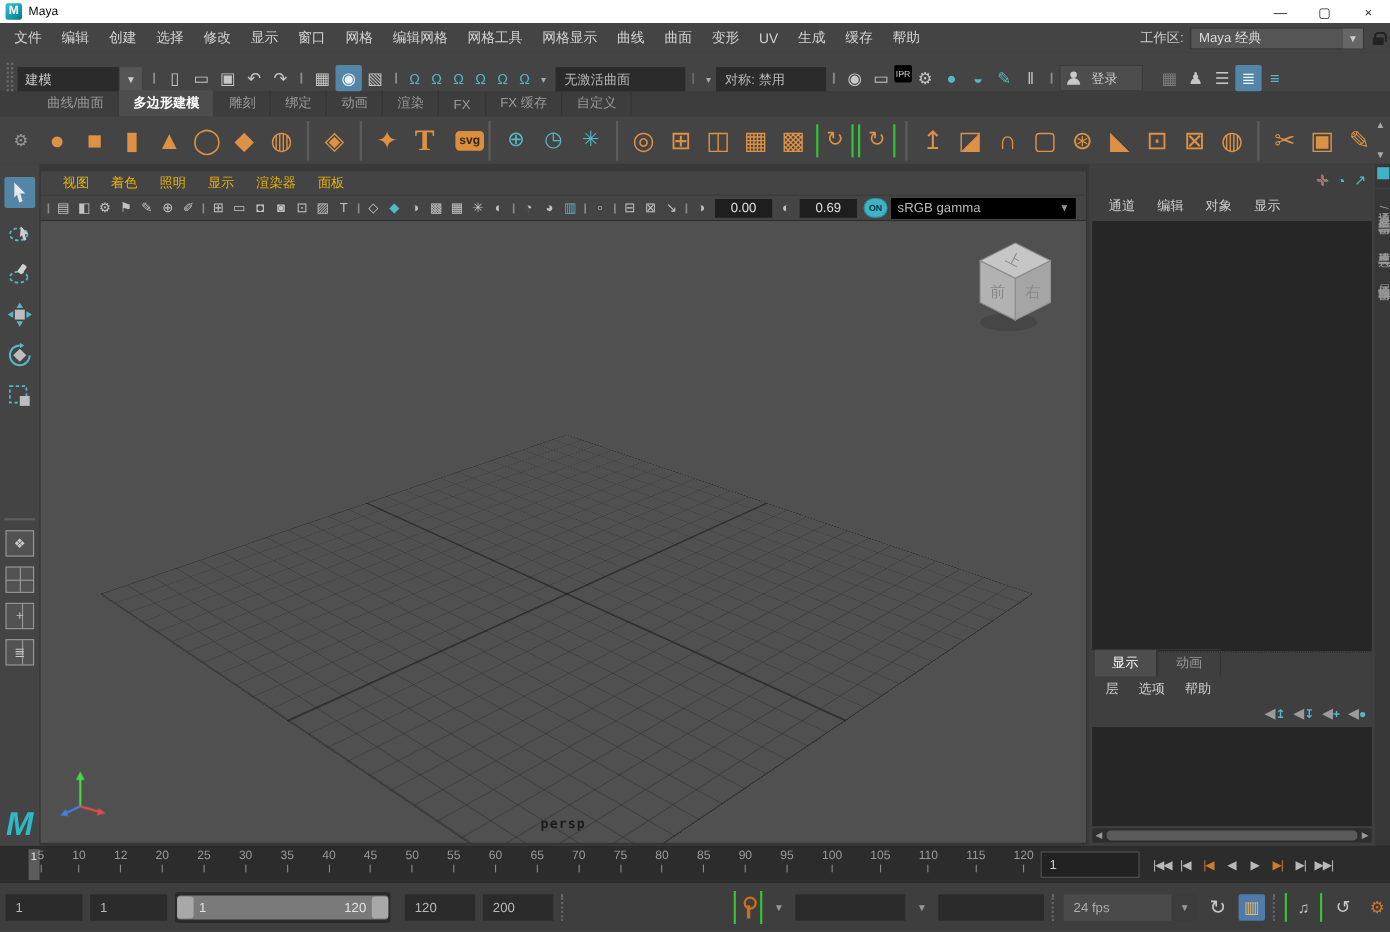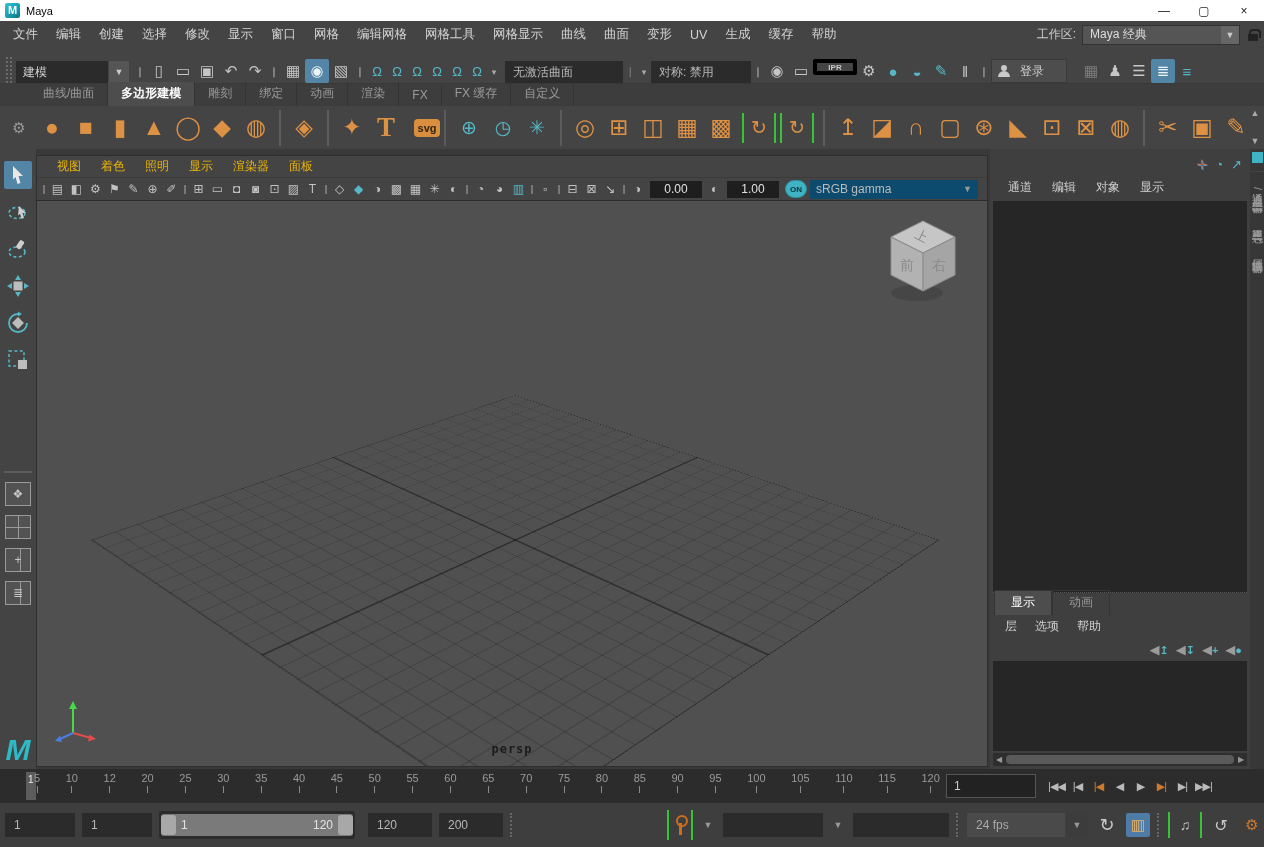--- a/index.html
+++ b/index.html
@@ -47,21 +47,21 @@
   .mode-caret { width:20px; height:22px; background:#555; margin-left:1px; margin-right:4px;
                 display:flex; align-items:center; justify-content:center; font-size:9px; color:#ccc; }
   .sl-sep { width:14px; height:24px; display:flex; align-items:center; justify-content:center;
             color:#8a8a8a; font-size:10px; }
   .icon { width:24px; height:24px; display:flex; align-items:center; justify-content:center;
           font-size:15px; color:#c6c6c6; border-radius:2px; flex:0 0 auto; }
   .icon.small { width:20px; font-size:13px; }
   .icon.teal { color:#55b8c6; }
   .icon.dim  { color:#7d7d7d; }
   .icon.active { background:#5285a6; color:#eef4f8; }
-  .icon.ipr { font-size:8px; font-weight:bold; border:4px solid #000000; width:44px; height:16px; }
+  .icon.ipr { font-size:8px; font-weight:normal; border:7px solid #000000; width:16px; height:16px; }
   .field { background:#2b2b2b; height:22px; display:flex; align-items:center;
            padding:0 8px; color:#b8b8b8; }
   .caret-btn { width:14px; height:22px; display:flex; align-items:center; justify-content:center;
                color:#aaa; font-size:9px; }
   .login-btn { height:24px; background:#4d4d4d; border:1px solid #3a3a3a; display:flex;
                align-items:center; gap:10px; padding:0 22px 0 6px; color:#ccc; }
   .person { width:12px; height:12px; position:relative; }
   .person:before { content:""; position:absolute; left:3px; top:0; width:6px; height:6px;
                    border-radius:50%; background:#c9c9c9; }
   .person:after { content:""; position:absolute; left:0; top:6px; width:12px; height:6px;
@@ -121,21 +121,21 @@
   .vp-icon { width:19px; height:19px; display:flex; align-items:center; justify-content:center;
              font-size:12px; color:#c2c2c2; flex:0 0 auto; }
   .vp-icon.teal { color:#55b8c6; }
   .vp-sep { width:8px; height:18px; display:flex; align-items:center; justify-content:center;
             color:#888; font-size:9px; flex:0 0 auto; }
   .vp-field { width:52px; height:17px; background:#1e1e1e; color:#e0e0e0; display:flex;
               align-items:center; justify-content:center; margin:0 3px; flex:0 0 auto; }
   .on-badge { width:22px; height:18px; background:#3fb3c3; border:1px solid #2b8fa0; border-radius:9px;
               color:#06333a; font-weight:bold; font-size:8px; display:flex; align-items:center;
               justify-content:center; margin:0 3px; flex:0 0 auto; }
-  .colorspace { width:168px; height:19px; background:#0c4a6e; color:#bbb; display:flex;
+  .colorspace { width:168px; height:19px; background:#000000; color:#bbb; display:flex;
                 align-items:center; padding:0 6px; flex:0 0 auto; }
   .colorspace .cs-caret { margin-left:auto; color:#999; font-size:9px; }
   .vp-canvas { flex:1; position:relative; overflow:hidden; background:#505050; }
 
   
   .grid-wrap { position:absolute; left:50.3%; top:60%; width:0; height:0; }
   .grid-plane { position:absolute; left:-300px; top:-300px; width:600px; height:600px;
     transform:perspective(1150px) rotateX(63deg) rotateZ(45deg);
     background-image:
       linear-gradient(0deg, transparent calc(50% - 1px), rgba(15,15,15,.50) calc(50% - 1px), rgba(15,15,15,.50) calc(50% + 1px), transparent calc(50% + 1px)),
@@ -538,21 +538,21 @@
     <div class="vp-sep">❙</div>
     <div style="display:flex">
       <div class="vp-icon">⊟</div>
         <div class="vp-icon">⊠</div>
         <div class="vp-icon">↘</div>
     </div>
     <div class="vp-sep">❙</div>
     <div class="vp-icon">◑</div>
     <div class="vp-field">0.00</div>
     <div class="vp-icon">◐</div>
-    <div class="vp-field">1.00</div>
+    <div class="vp-field">0.69</div>
     <div class="on-badge">ON</div>
     <div class="colorspace">
       <span>sRGB gamma</span>
       <span class="cs-caret">▼</span>
     </div>
   </div>
   <div class="vp-canvas">
     <div class="grid-wrap">
         <div class="grid-plane"></div>
       </div>

